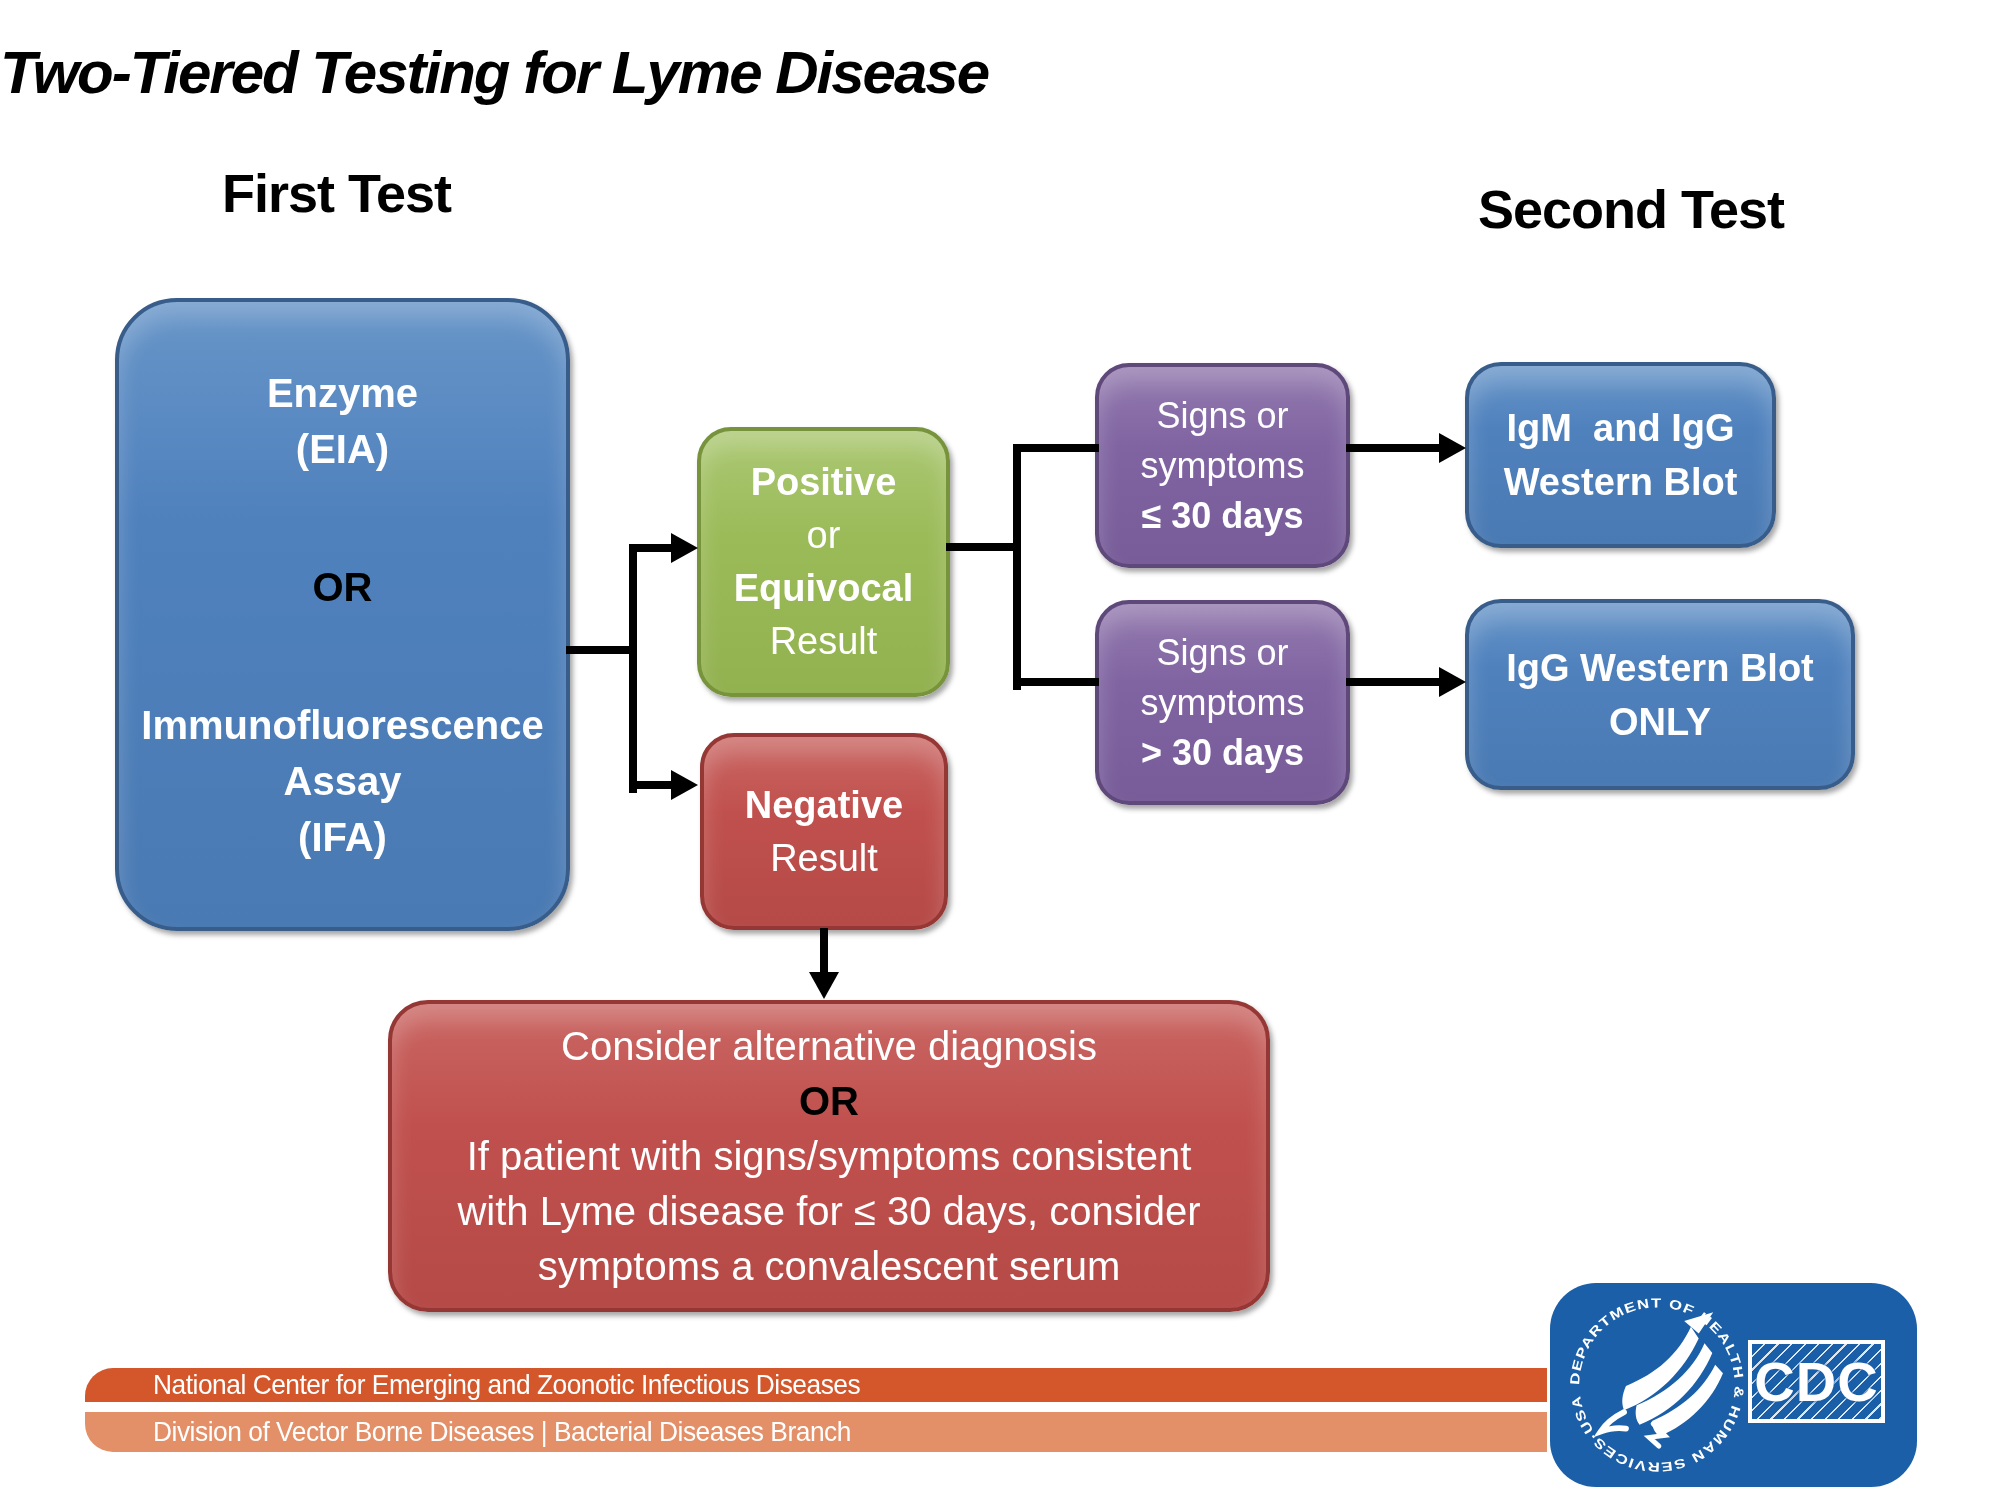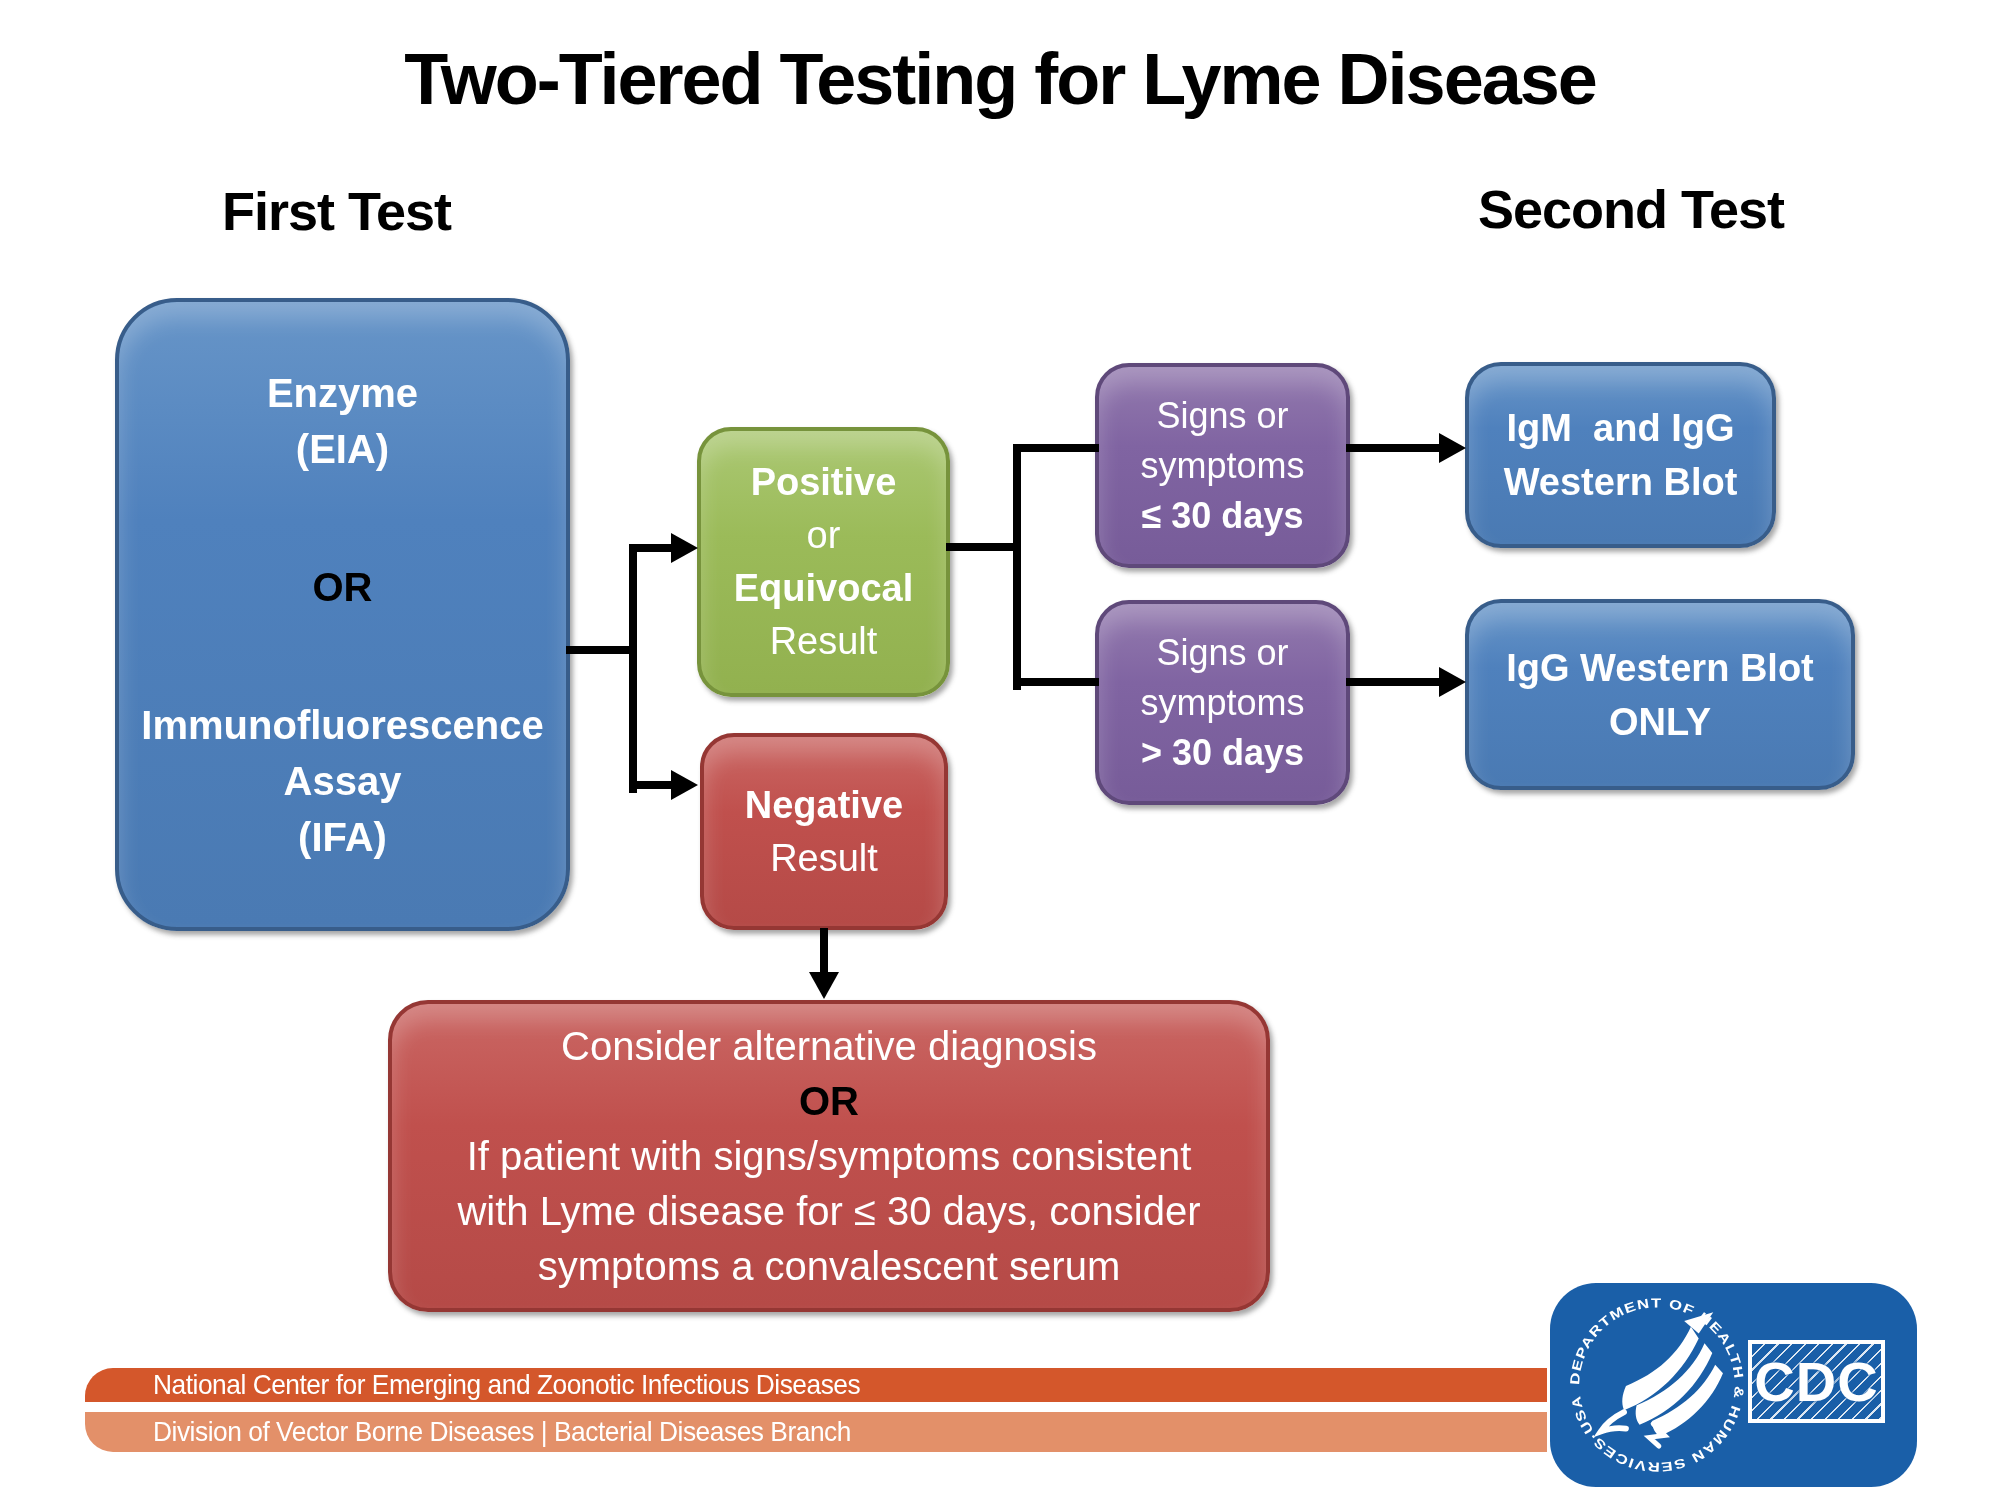--- a/index.html
+++ b/index.html
@@ -1,22 +1,22 @@
 <!DOCTYPE html>
 <html style="--box-blue: #4f81bd; --box-blue-border: #385d8a; --box-green: #9bbb59; --box-green-border: #77933c; --box-red: #c0504d; --box-red-border: #953734; --box-purple: #8064a2; --box-purple-border: #5f497a; --bar-orange-dark: #d4572b; --bar-orange-light: #e39069; --logo-blue: #1a5fa8; --line-black: #000000;"><head>
 <meta charset="utf-8">
 <style>
   html,body{margin:0;padding:0;background:#fff;}
   body{font-family:"Liberation Sans",sans-serif;}
   #slide{position:relative;width:2000px;height:1500px;background:#ffffff;overflow:hidden;}
 
-  .title{position:absolute;left:0;top:38px;width:2000px;text-align:center;
-         font-size:72px;font-weight:bold;color:#000;letter-spacing:-2px;}
+  .title{position:absolute;left:0;top:38px;width:2000px;text-align:left;
+         font-size:60px;font-weight:bold;color:#000;letter-spacing:-2px;font-style:italic;}
   .colhead{position:absolute;font-size:54px;font-weight:bold;color:#000;letter-spacing:-1px;}
-  #first-test-head{left:222px;top:180px;}
+  #first-test-head{left:222px;top:162px;}
   #second-test-head{left:1478px;top:178px;}
 
   .node{position:absolute;box-sizing:border-box;color:#fff;text-align:center;
         display:flex;flex-direction:column;justify-content:center;
         border-style:solid;border-width:4px;
         box-shadow:3px 4px 5px rgba(60,60,60,.45), inset 0 16px 22px rgba(255,255,255,.22);}
   .node .ln{display:block;}
   .b{font-weight:bold;}
   .blk{color:#000;font-weight:bold;}
 

